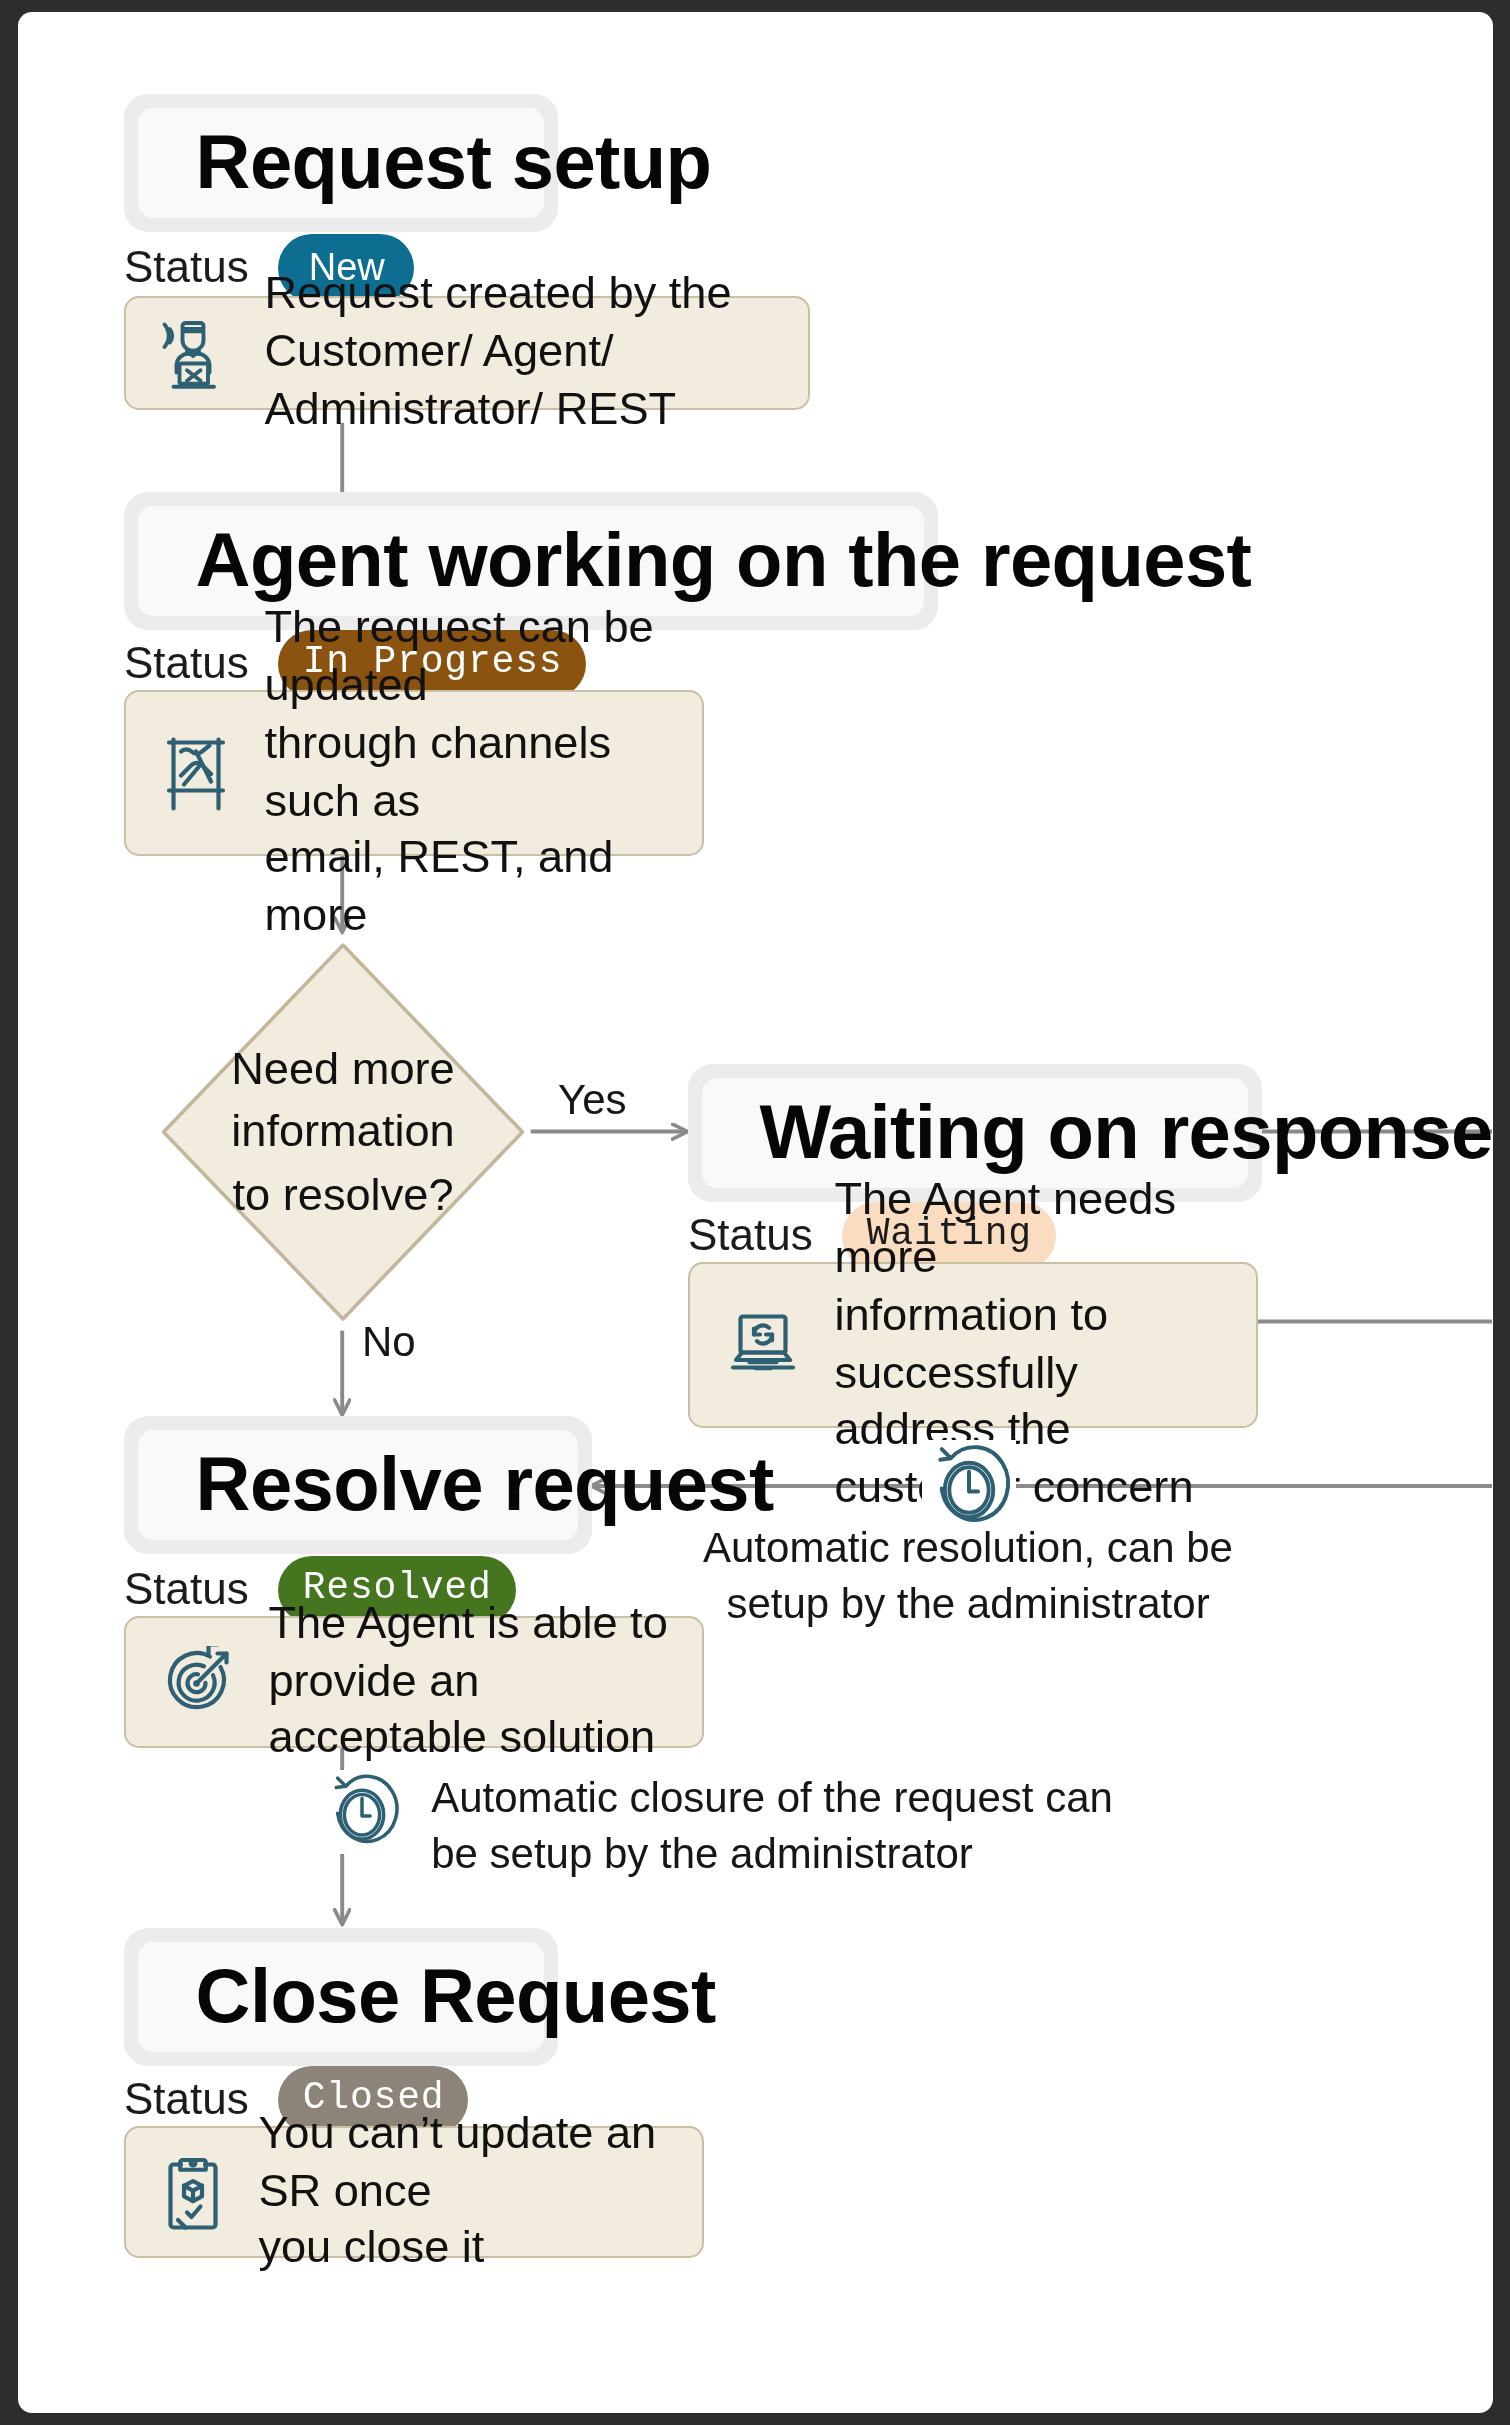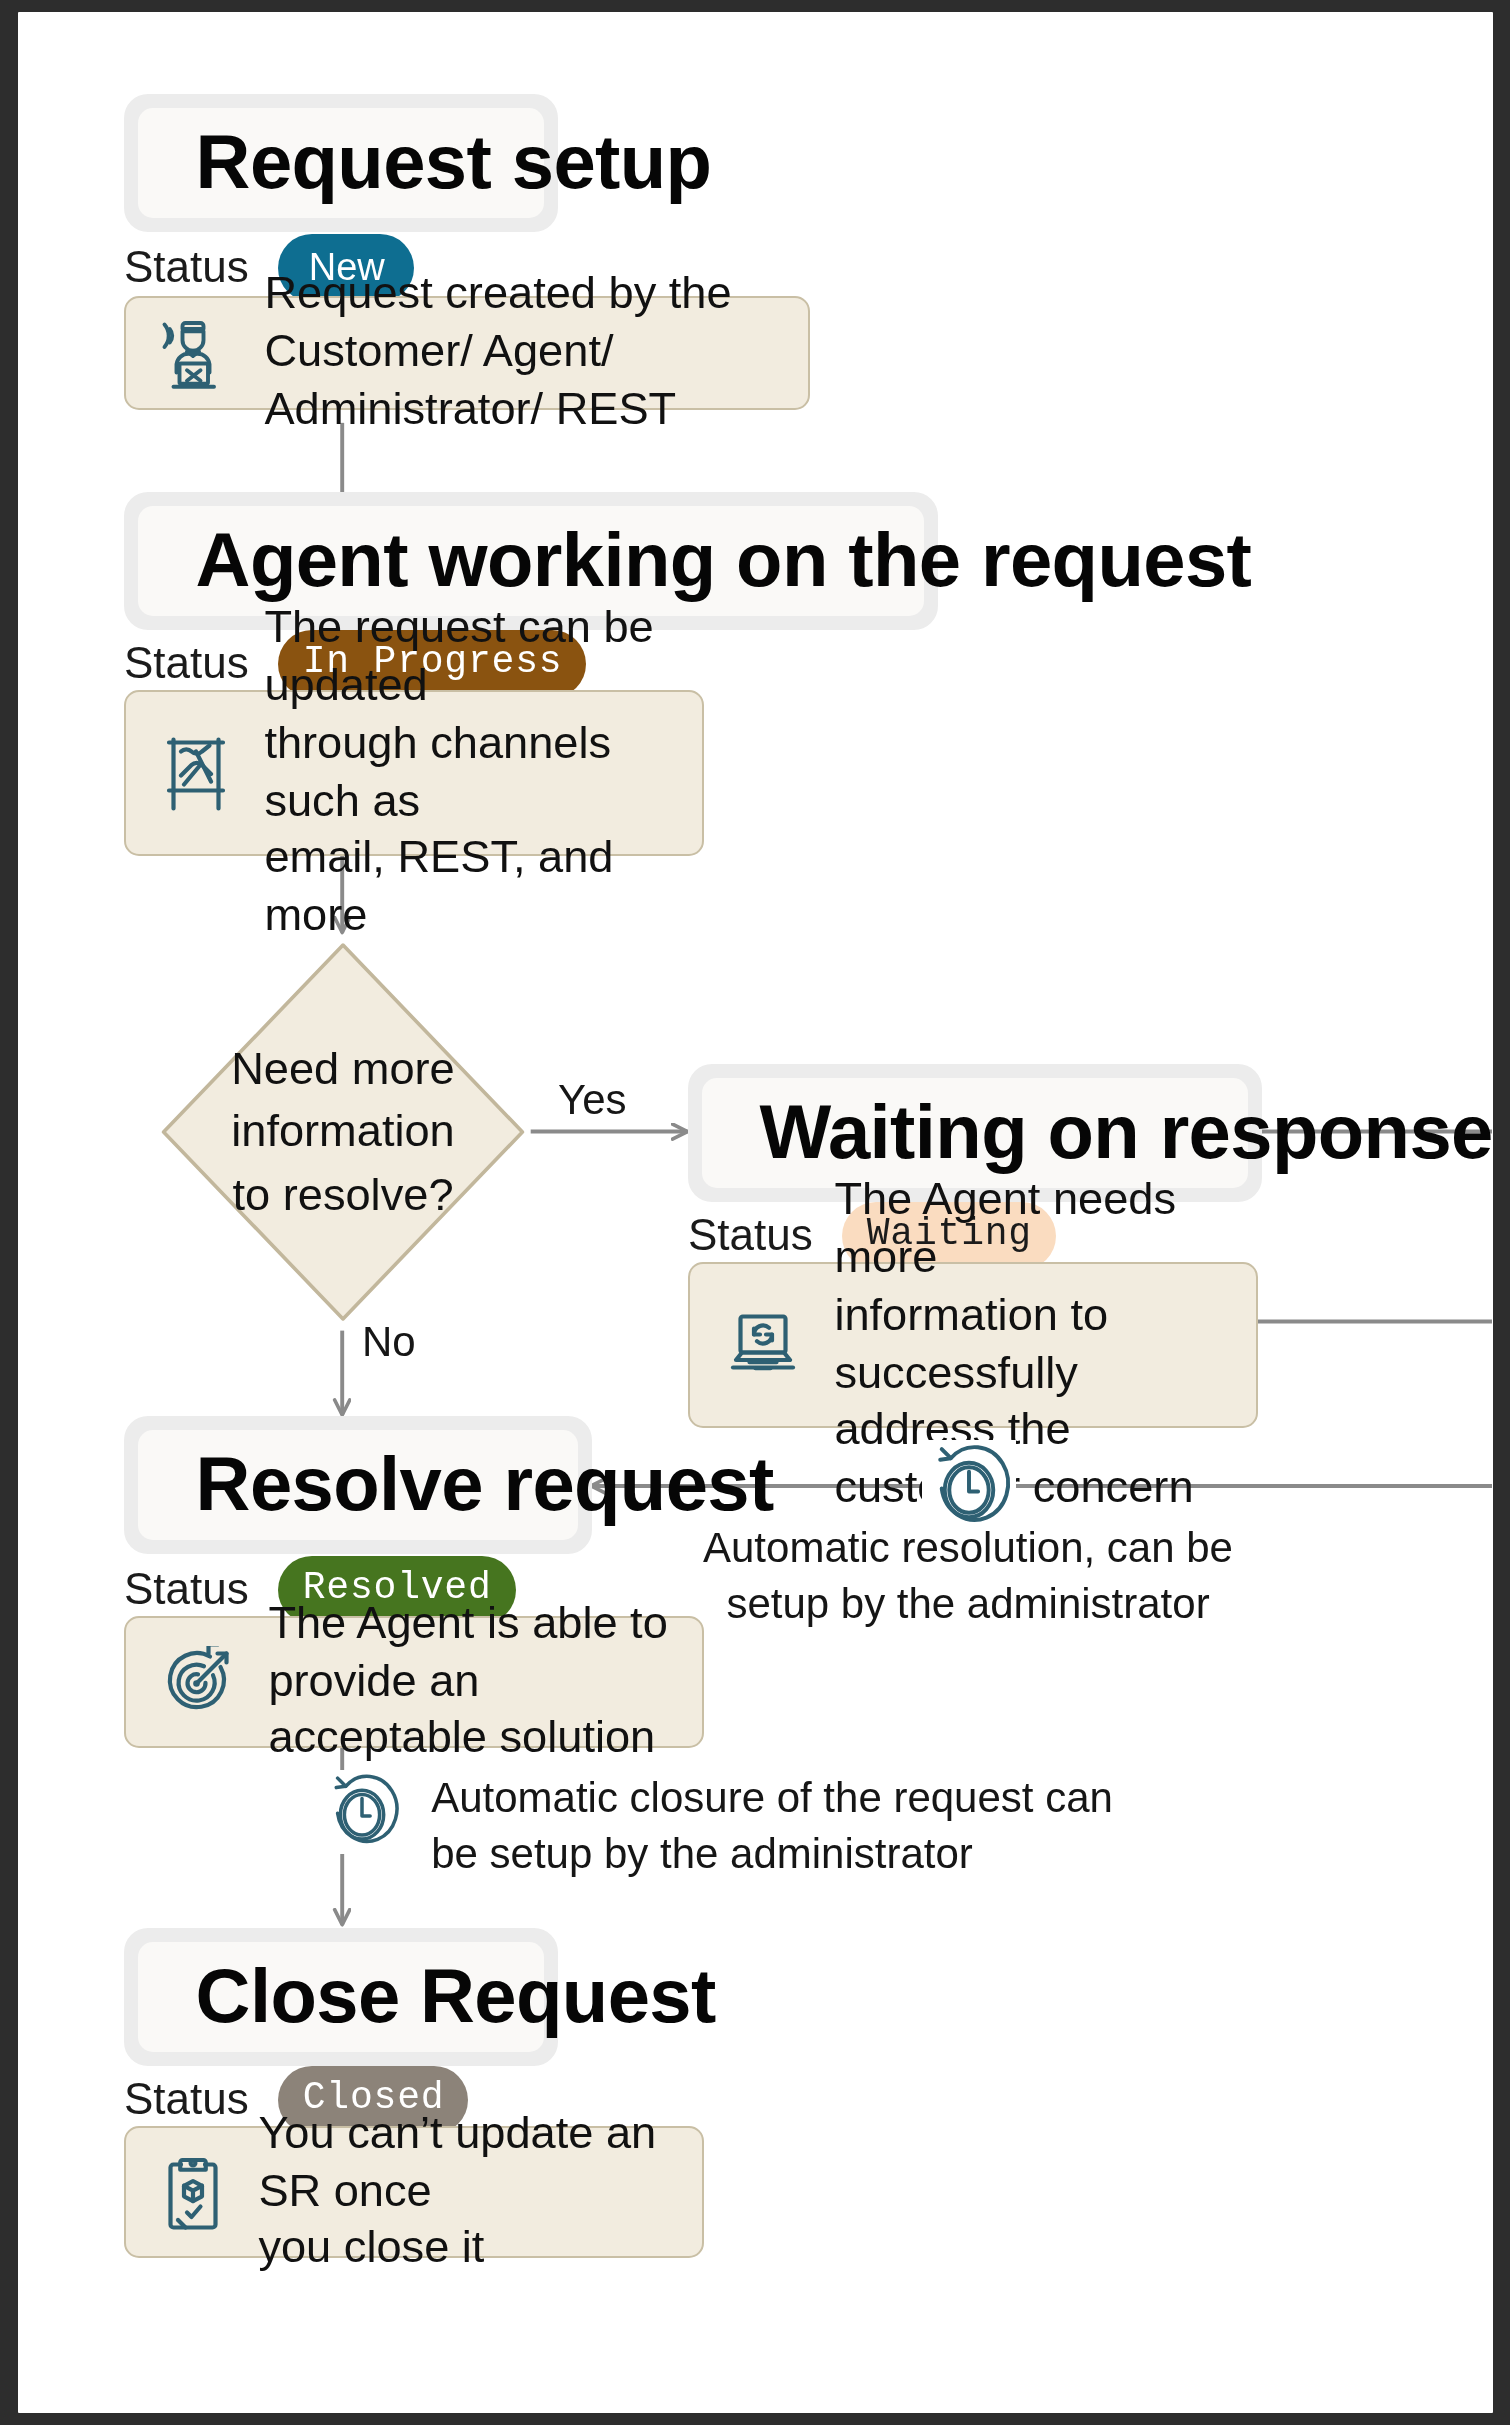--- a/index.html
+++ b/index.html
@@ -7,21 +7,21 @@
     width:1511px;height:2426px;
     background:#2d2d2d;
     font-family:"Liberation Sans", sans-serif;
     overflow:hidden;
   }
   .page{
     position:absolute;
     left:18px;top:12px;
     width:1475px;height:2401px;
     background:#ffffff;
-    border-radius:1px;
+    border-radius:14px;
     overflow:hidden;
   }
   .canvas{position:absolute;inset:0;}
   svg.wires{position:absolute;left:0;top:0;width:1475px;height:2401px;pointer-events:none;}
 
   
   .stage{
     position:absolute;
     background:#ececec;
     border-radius:12px;

